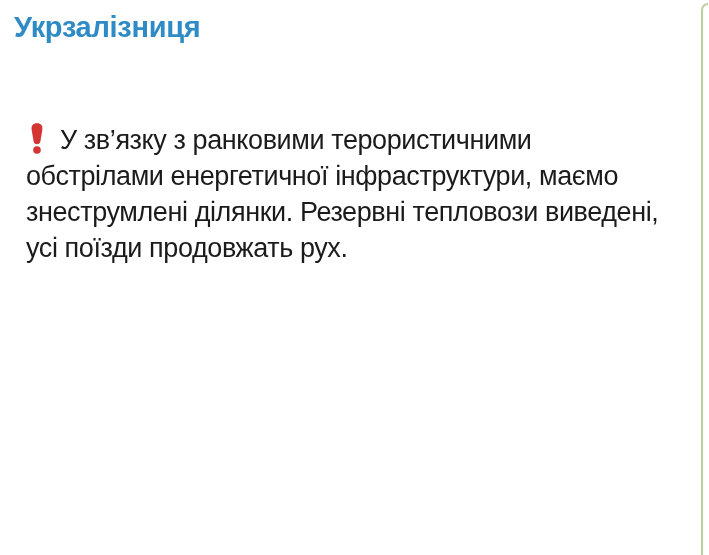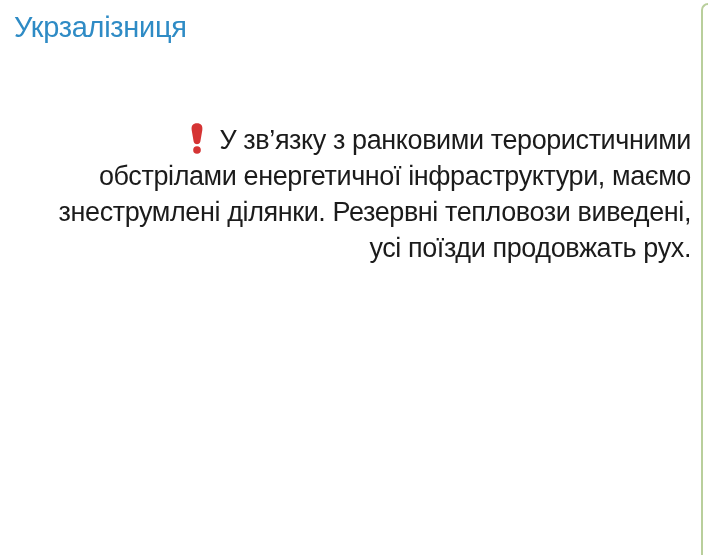--- a/index.html
+++ b/index.html
@@ -9,35 +9,34 @@
     width: 709px;
     height: 555px;
     overflow: hidden;
     font-family: "Liberation Sans", "DejaVu Sans", sans-serif;
   }
   .content {
     padding: 10px 18px 0 14px;
   }
   .channel-name {
     font-size: 29px;
-    font-weight: normal;
+    font-weight: bold;
     line-height: 34px;
     letter-spacing: -0.3px;
     margin-bottom: 6px;
     cursor: pointer;
   }
   .msg-text {
     font-size: 27px;
     line-height: 36px;
     letter-spacing: -0.4px;
     white-space: pre-line;
   }
   .msg-text p {
     margin: 0 0 36px 12px;
-    text-align: right;
   }
   .msg-text p:last-child { margin-bottom: 0; }
   .emoji {
     display: inline-block;
     white-space: normal;
   }
   .emoji-excl {
     width: 22px;
     height: 32px;
     margin-right: 12px;

